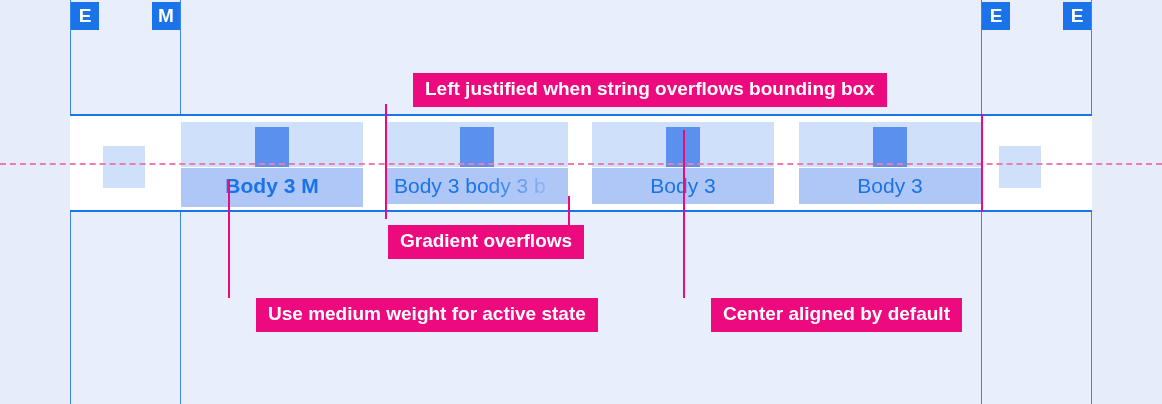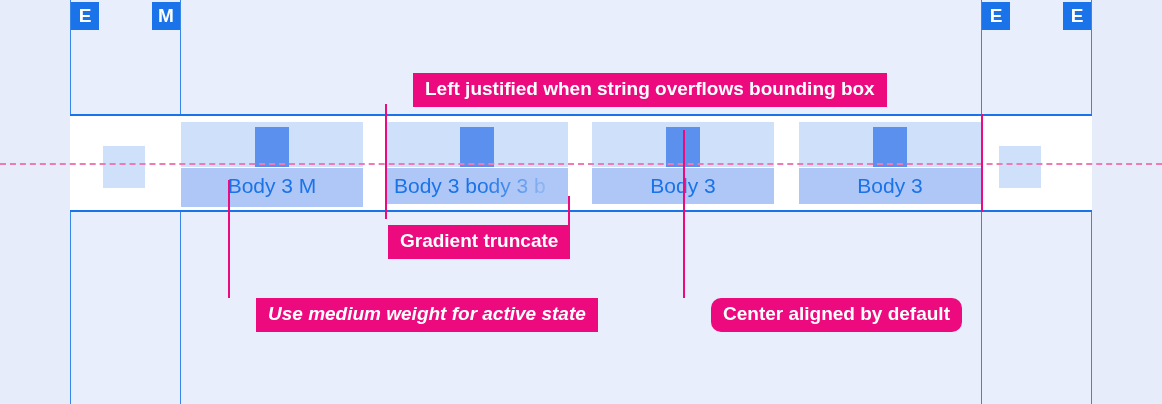--- a/index.html
+++ b/index.html
@@ -109,21 +109,21 @@
   .label.center {
     left: 0;
     right: 0;
     text-align: center;
   }
   .label.left {
     left: 8px;
     right: 0;
     text-align: left;
   }
-  .label.medium { font-weight: normal; }
+  .label.medium { font-weight: bold; }
   
   .fade {
     position: absolute;
     top: 0;
     bottom: 0;
     right: 0;
     width: 86px;
     background: linear-gradient(to right, rgba(174,199,247,0) 0%, rgba(174,199,247,1) 92%);
     pointer-events: none;
   }
@@ -206,17 +206,17 @@
 
   <div class="baseline" style="top:163px;"></div>
 
   <div class="pline" style="left:385px;top:104px;height:115px;"></div>
   <div class="pline" style="left:228px;top:180px;height:118px;"></div>
   <div class="pline" style="left:683px;top:130px;height:168px;"></div>
   <div class="pline" style="left:568px;top:196px;height:30px;"></div>
   <div class="pline" style="left:981px;top:114px;height:98px;"></div>
 
   <div class="callout" style="left:385px;top:73px;">Left justified when string overflows bounding box</div>
-  <div class="callout" style="left:360px;top:225px;">Gradient truncate</div>
-  <div class="callout" style="left:228px;top:298px;font-style:italic;">Use medium weight for active state</div>
-  <div class="callout" style="left:683px;top:298px;border-radius:10px;">Center aligned by default</div>
+  <div class="callout" style="left:360px;top:225px;">Gradient overflows</div>
+  <div class="callout" style="left:228px;top:298px;">Use medium weight for active state</div>
+  <div class="callout" style="left:683px;top:298px;">Center aligned by default</div>
 
 </div>
 
 </body></html>

